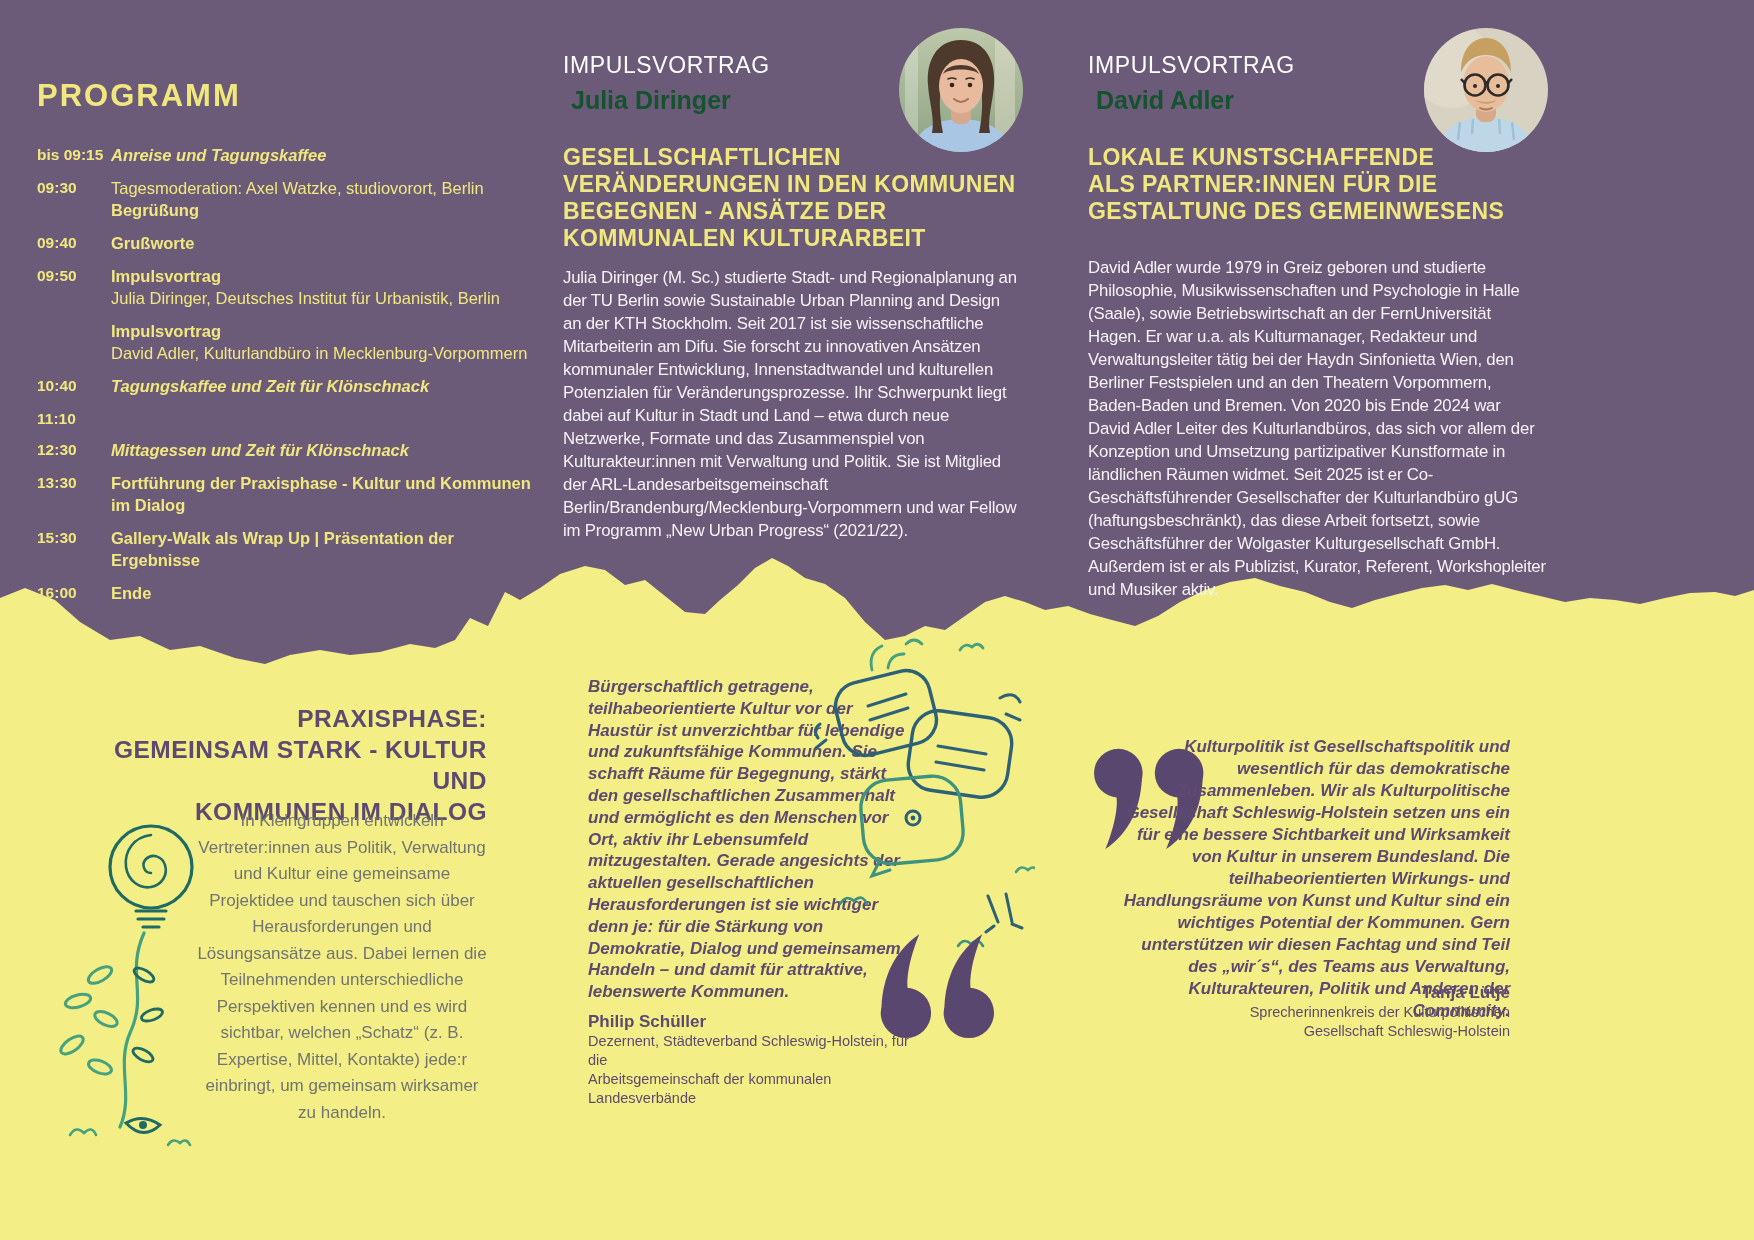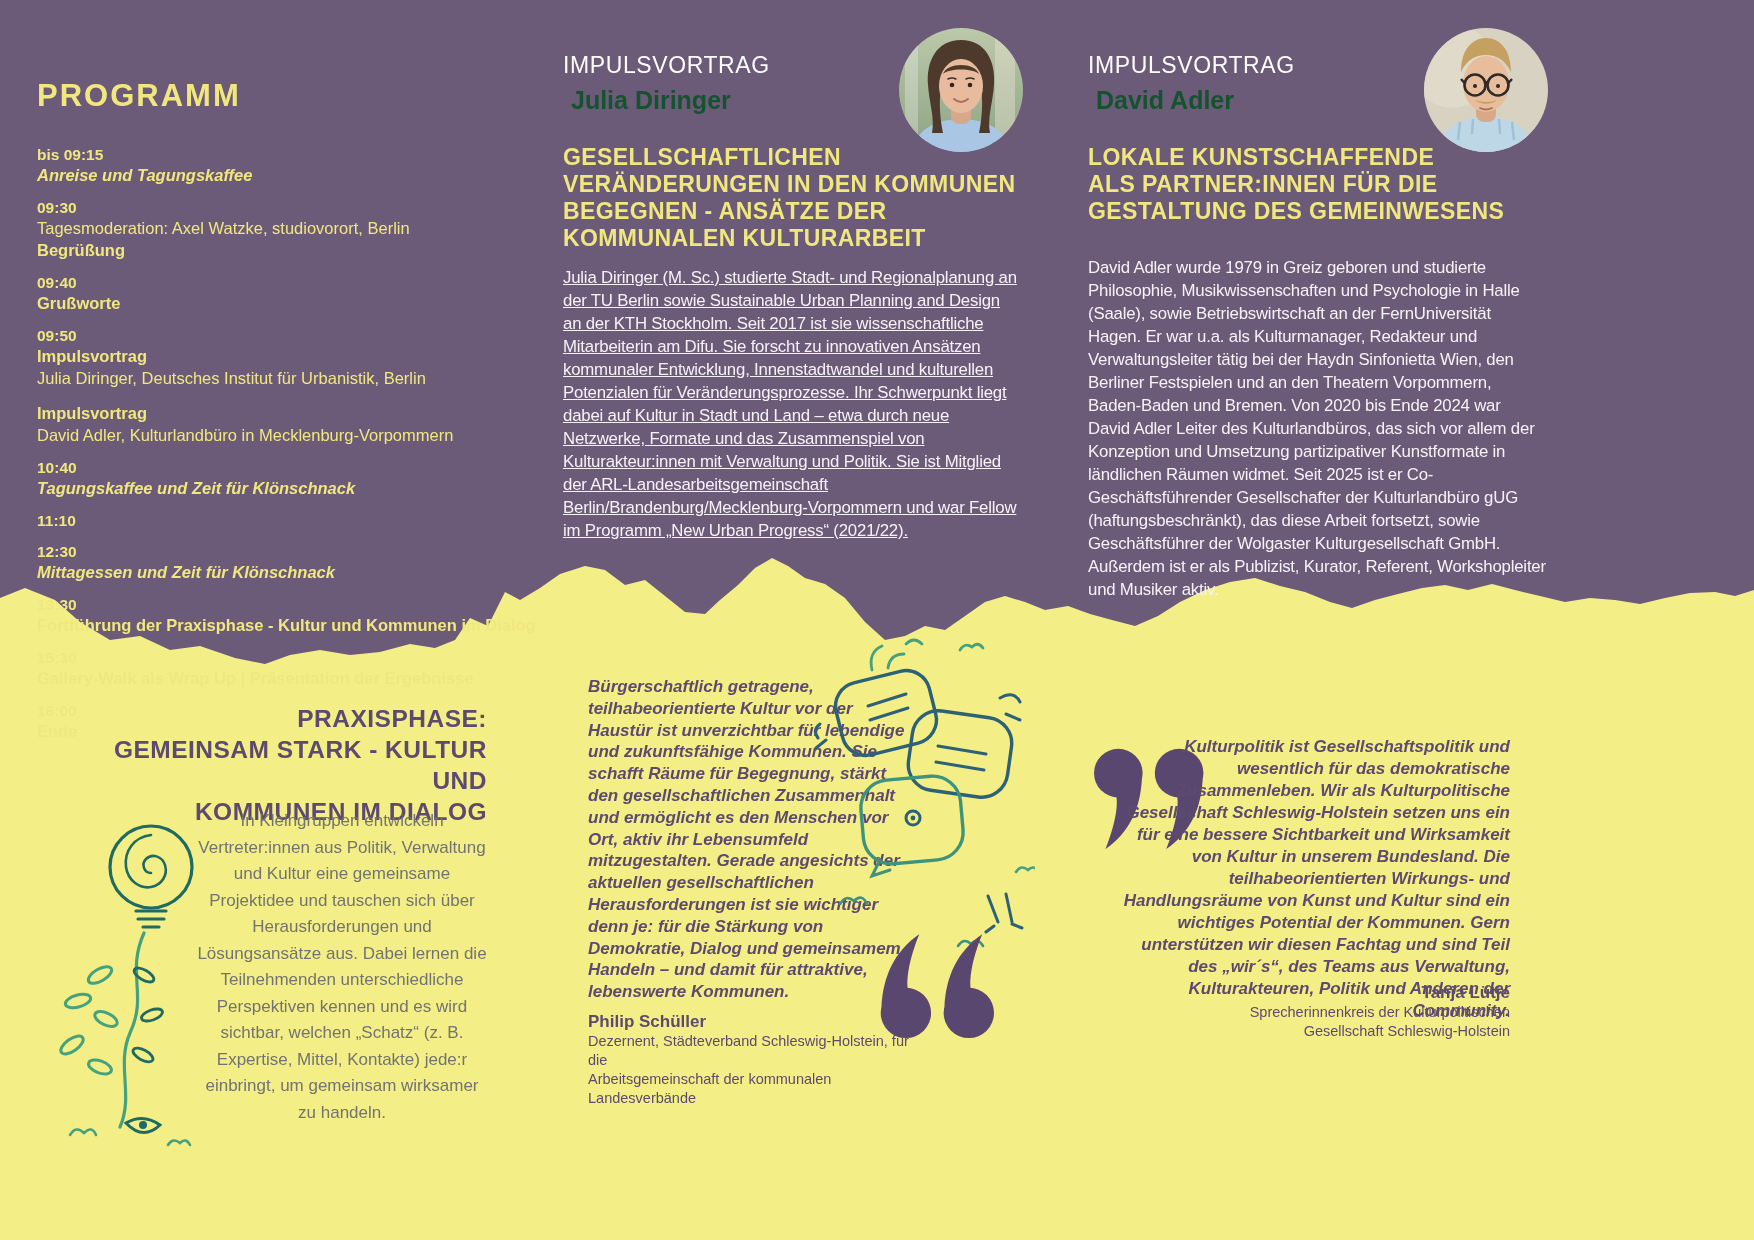--- a/index.html
+++ b/index.html
@@ -6,40 +6,40 @@
   .page {
     position:relative; width:1754px; height:1240px; overflow:hidden;
     background:#f3ef86;
     font-family:"Liberation Sans","DejaVu Sans",sans-serif;
   }
   .torn-svg { position:absolute; left:0; top:0; width:1754px; height:700px; display:block; }
 
   
   .program { position:absolute; left:37px; top:38px; width:500px;margin-top:40px; }
   .program-title { font-size:31px; font-weight:bold; letter-spacing:2px; color:#f0e87e; margin:0 0 30px 0; }
-  .prog-row { display:flex; margin-bottom:11px;flex-direction:column; }
+  .prog-row { display:flex; margin-bottom:11px; }
   .prog-time { width:74px; flex:none; font-size:15.5px; font-weight:bold; color:#f0e87e; padding-top:2px; }
   .prog-body { flex:1; }
   .prog-line { font-size:16.5px; line-height:22px; color:#f0e87e; font-weight:bold; }
   .prog-line.normal { font-weight:normal; }
   .prog-line.italic { font-style:italic; }
 
   
   .speaker { position:absolute; top:52px; width:458px; }
   .speaker.sp1 { left:563px; }
   .speaker.sp2 { left:1088px; }
   .sp-kicker { position:absolute; top:0; left:0; font-size:23px; letter-spacing:0.6px; color:#ffffff; }
   .sp-name   { position:absolute; top:34px; left:8px; font-size:25px; font-weight:bold; color:#14532d; }
   .sp-heading{ position:absolute; left:0; font-size:23px; font-weight:bold; letter-spacing:0.4px;
                line-height:27px; color:#f0e87e; white-space:pre-line; }
   .sp1 .sp-heading { top:92px; }
   .sp2 .sp-heading { top:92px; }
   .sp-bio { position:absolute; left:0; width:458px; font-size:16.8px; line-height:23px;
             letter-spacing:-0.2px; color:#f6f3f7; }
-  .sp1 .sp-bio { top:214px;text-decoration:underline; }
+  .sp1 .sp-bio { top:214px; }
   .sp2 .sp-bio { top:204px; }
   .photo { position:absolute; width:124px; height:124px; }
   .photo1 { left:899px; top:28px; }
   .photo2 { left:1424px; top:28px; }
 
   
   .praxis-heading { position:absolute; left:65px; top:703px; width:422px; text-align:right;
                     font-size:24.5px; font-weight:bold; letter-spacing:0.5px; line-height:31px;
                     color:#5e4a71; white-space:pre-line; }
   .praxis-body { position:absolute; left:197px; top:808px; width:290px; text-align:center;

